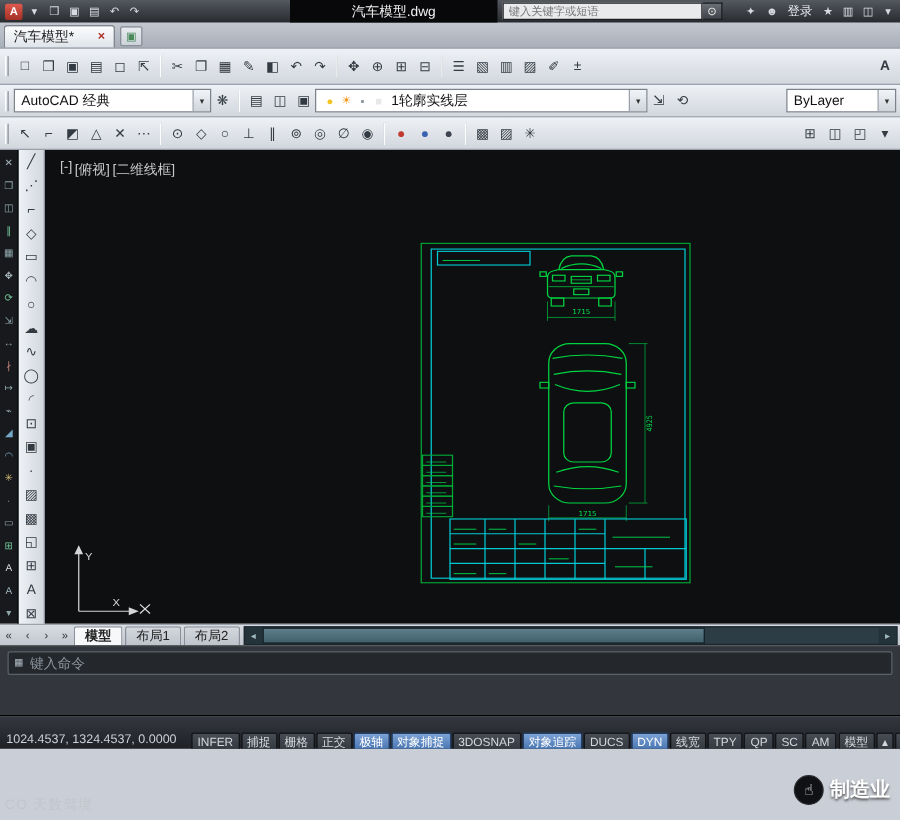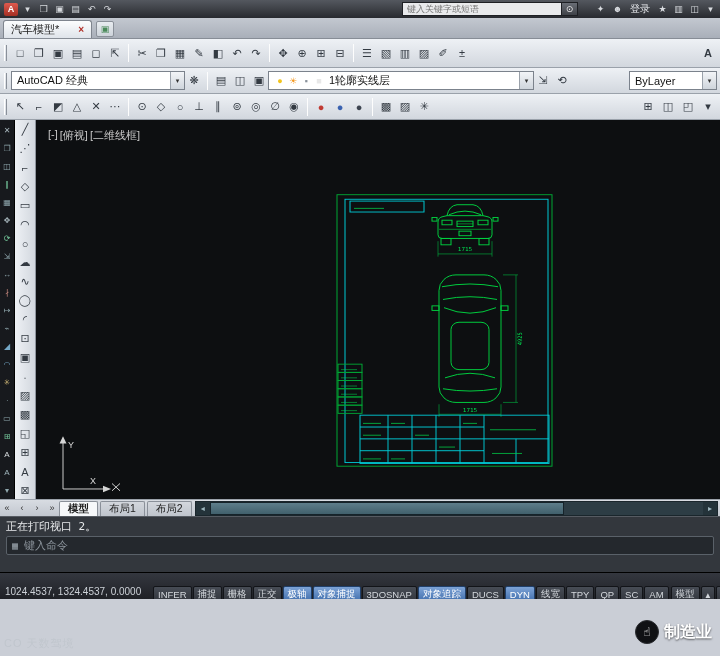--- a/index.html
+++ b/index.html
@@ -47,21 +47,21 @@
   .tgroup{display:inline-flex;align-items:center;gap:1px;}
   .icon{width:18px;height:18px;display:inline-flex;align-items:center;justify-content:center;font-size:11px;
         color:#333a42;border:1px solid transparent;border-radius:2px;flex:0 0 auto;}
   .sep{width:1px;height:18px;background:#9ba2ab;border-right:1px solid #fdfdfd;margin:0 3px;display:inline-block;}
   .grip{width:3px;height:16px;border-left:1px solid #fff;border-right:1px solid #8a9099;margin:0 4px 0 1px;}
   .combo{height:19px;background:#fff;border:1px solid #7b828c;display:inline-flex;align-items:center;
          font-size:11px;color:#111;padding-left:5px;gap:4px;white-space:nowrap;overflow:hidden;}
   .combo .arrow{margin-left:auto;width:14px;height:100%;background:linear-gradient(#f2f4f7,#cfd5dc);
                 border-left:1px solid #9aa1aa;display:inline-flex;align-items:center;justify-content:center;
                 font-size:7px;color:#333;flex:0 0 auto;}
-  .dimcombo{width:112px;} .wscombo{width:174px;} .layercombo{width:266px;} .colorcombo{width:88px;margin-left:auto;}
+  .dimcombo{width:112px;} .wscombo{width:158px;} .layercombo{width:266px;} .colorcombo{width:88px;margin-left:auto;}
   .rgroup{margin-left:auto;display:inline-flex;align-items:center;gap:2px;}
   .mini{width:12px;display:inline-flex;justify-content:center;font-size:9px;flex:0 0 auto;}
   .boldicon{font-weight:bold;}
 
   
   .main{flex:1;display:flex;position:relative;overflow:hidden;}
   .dstrip{width:15px;background:#17191d;border-right:1px solid #000;display:flex;flex-direction:column;
           align-items:center;padding-top:2px;gap:1px;overflow:hidden;}
   .dicon{width:12px;height:17px;display:flex;align-items:center;justify-content:center;font-size:8px;color:#8fa7ad;}
   .vtoolbar{width:21px;background:linear-gradient(90deg,#eef1f5,#d2d7de);border-right:1px solid #8f959e;
@@ -127,20 +127,21 @@
   <div class="titlebar">
     <span class="logo">A</span>
     <span class="tgroup">
         <span class="ticon">▾</span>
         <span class="ticon">❒</span>
         <span class="ticon">▣</span>
         <span class="ticon">▤</span>
         <span class="ticon">↶</span>
         <span class="ticon">↷</span>
       </span>
+    <div class="doc-title">汽车模型.dwg</div>
     <div class="search-wrap">
       <input class="search" placeholder="键入关键字或短语" style="">
       <span class="ticon search-btn">⊙</span>
     </div>
     <div class="tb-right">
       <span class="ticon">✦</span>
       <span class="ticon">☻</span>
       <span class="login">登录</span>
       <span class="tgroup">
           <span class="ticon">★</span>
@@ -406,21 +407,20 @@
       </span>
     <div class="hscroll">
       <span class="harrow">◂</span>
       <span class="hthumb"></span>
       <span class="htrack-rest"></span>
       <span class="harrow">▸</span>
     </div>
   </div>
 
   <div class="cmdarea">
-    <div class="cmdline">正在打印视口 2。</div>
     <div class="cmdprompt">
       <span class="kbicon">▦</span>
       <span class="cmdplaceholder">键入命令</span>
     </div>
   </div>
 
   <div class="statusbar">
     <span class="coords">1024.4537, 1324.4537, 0.0000</span>
     <span class="tgroup">
         <span class="sbtn">INFER</span>

